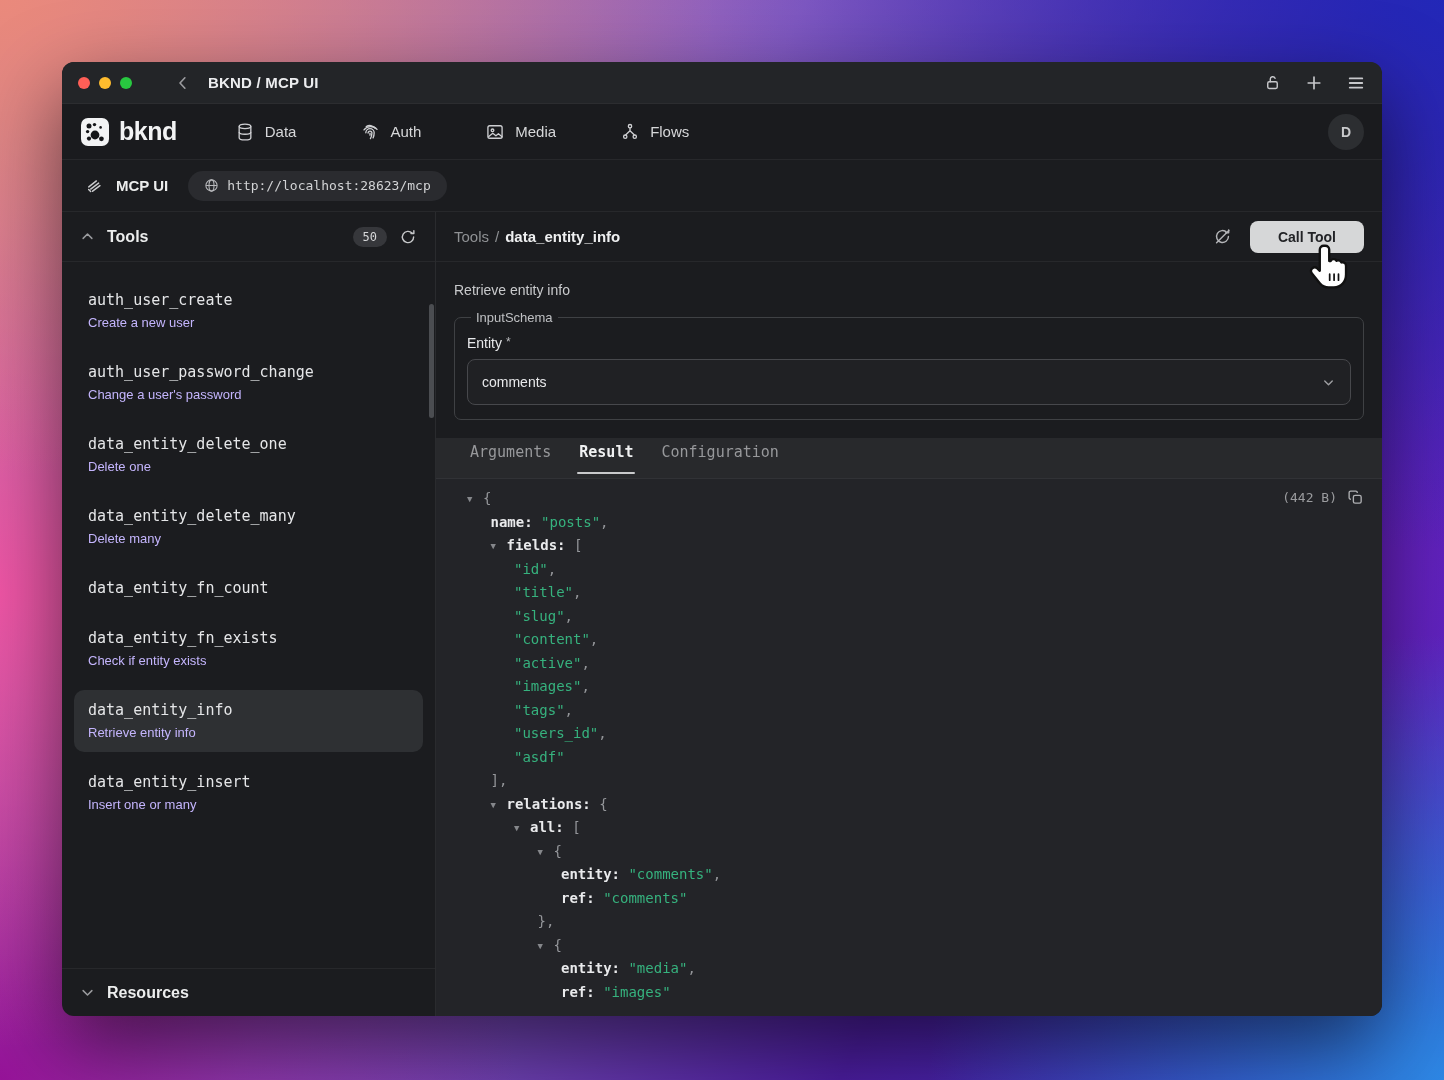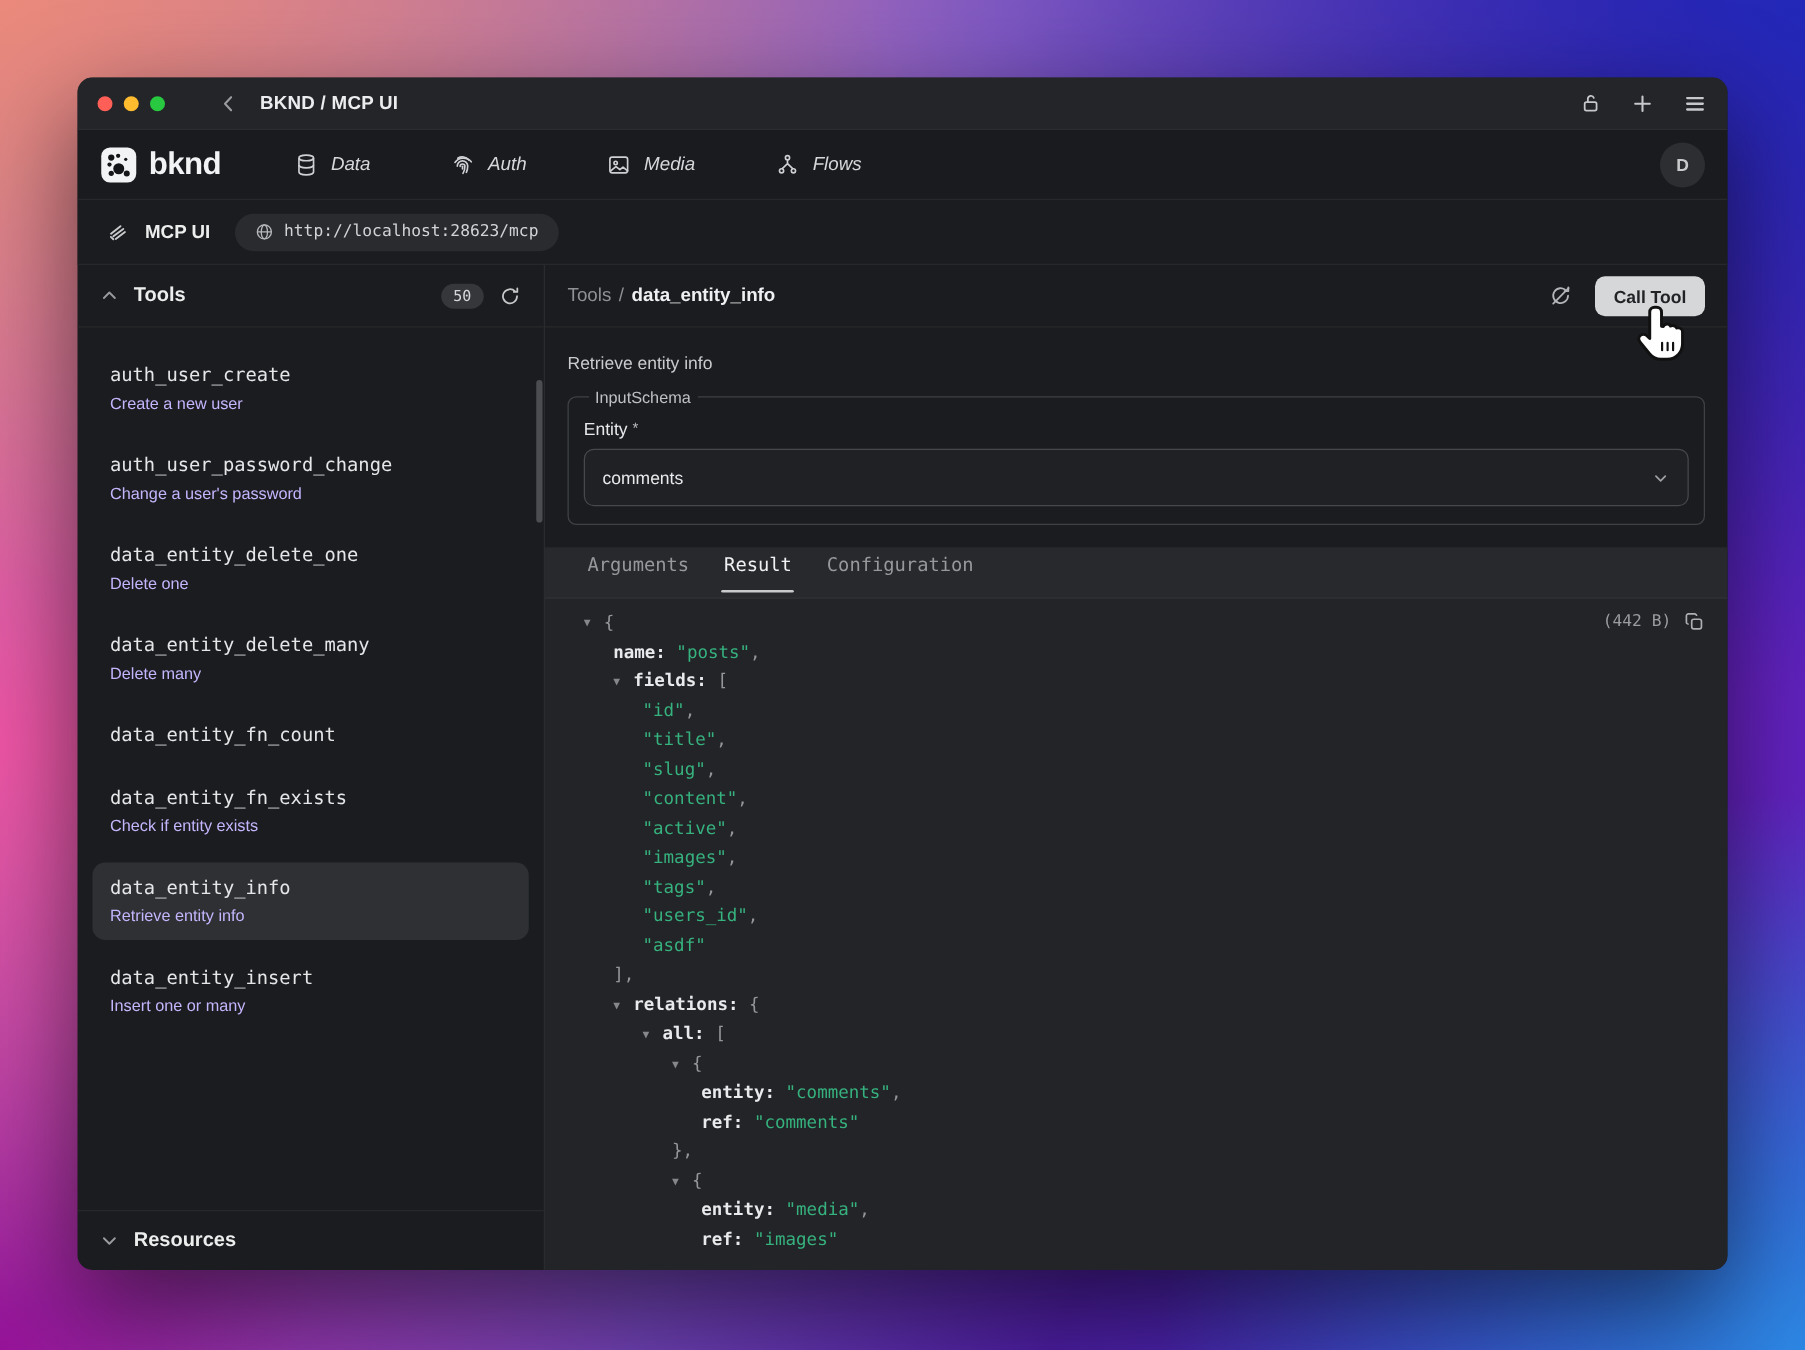--- a/index.html
+++ b/index.html
@@ -29,21 +29,21 @@
   .tl{ width:12px; height:12px; border-radius:50%; }
   .tb-back{ margin-left:42px; color:#9a9b9e; display:flex; align-items:center;}
   .tb-title{ margin-left:16px; font-weight:700; font-size:15px; color:#ecedef; letter-spacing:.2px;}
   .tb-right{ margin-left:auto; display:flex; align-items:center; gap:22px; color:#c7c8cb;}
   .icon-btn{ display:flex; align-items:center; justify-content:center; }
 
   
   .appnav{ height:56px; background:#1a1b1e; display:flex; align-items:center; padding:0 18px; border-bottom:1px solid #27282b;}
   .brand{ display:flex; align-items:center; gap:9px; }
   .brand-name{ font-weight:800; font-size:25px; color:#f2f3f4; letter-spacing:-0.5px;}
-  .navitems{ display:flex; align-items:center; margin-left:58px; gap:64px;font-style:italic;}
+  .navitems{ display:flex; align-items:center; margin-left:58px; gap:64px;}
   .navitem{ display:flex; align-items:center; gap:10px; color:#d6d7d9; font-size:15px;}
   .avatar{ margin-left:auto; width:36px; height:36px; border-radius:50%; background:#2c2e31; color:#c9cacc;
     display:flex; align-items:center; justify-content:center; font-size:14px; font-weight:700;}
 
   
   .mcpbar{ height:52px; display:flex; align-items:center; padding:0 22px; border-bottom:1px solid #27282b; background:#1b1c1f;}
   .mcp-title{ font-weight:700; font-size:15px; color:#eceded; margin-left:12px;}
   .url-pill{ margin-left:20px; background:#2a2b2f; border-radius:999px; height:30px; display:flex; align-items:center; gap:8px; padding:0 16px; color:#d2d3d5; font-size:13px;}
 
   
@@ -61,35 +61,35 @@
   .sb-footer .label{ font-weight:700; font-size:16px; color:#eceded;}
   .sb-scrollthumb{ position:absolute; right:1px; top:92px; width:5px; height:114px; background:#4b4d51; border-radius:3px;}
 
   .main{ flex:1; display:flex; flex-direction:column; min-width:0;}
   .main-header{ height:50px; display:flex; align-items:center; padding:0 18px; border-bottom:1px solid #27282b;}
   .crumb-section{ color:#8f9194; font-size:15px;}
   .crumb-sep{ color:#8f9194; font-size:15px; margin:0 6px;}
   .crumb-current{ color:#eff0f1; font-size:15px; font-weight:700;}
   .mh-right{ margin-left:auto; display:flex; align-items:center; gap:18px;}
   .call-btn{ background:#d6d7d8; color:#222326; border:none; border-radius:8px; font-size:14px; font-weight:600;
-    padding:8px 15px; font-family:"Liberation Sans",sans-serif;}
+    padding:8px 28px; font-family:"Liberation Sans",sans-serif;}
   .tool-desc-line{ padding:20px 18px 0; font-size:14px; color:#c9cacc;}
 
   fieldset.schema{ margin:12px 18px 0; border:1px solid #3f4144; border-radius:7px; padding:6px 12px 14px;}
   fieldset.schema legend{ font-size:13px; color:#bfc0c3; padding:0 5px; margin-left:4px;}
   .field-label{ font-size:14px; color:#e8e9eb; margin:4px 0 8px; }
   .req{ color:#b9babd; font-size:12px; vertical-align:top;}
   .select{ height:46px; background:#202124; border:1px solid #47484c; border-radius:8px; display:flex; align-items:center;
     padding:0 14px; font-size:14px; color:#e8e9eb;}
   .select .chev{ margin-left:auto; color:#9fa0a3;}
 
   .result-panel{ margin-top:18px; flex:1; display:flex; flex-direction:column; min-height:0; background:#232428;}
   .tabs{ height:41px; background:#28292c; border-bottom:1px solid #313236; display:flex; align-items:center; gap:24px; padding:0 0 0 32px;}
   .tab{ font-family:"DejaVu Sans Mono",monospace; font-size:15px; color:#97989b; padding:0 2px 12px; position:relative;}
-  .tab.active{ color:#f0f1f2; font-weight:400;}
+  .tab.active{ color:#f0f1f2; font-weight:700;}
   .tab.active::after{ content:""; position:absolute; left:0; right:0; bottom:-1px; height:2px; background:#c9cacc; border-radius:2px;}
   .json-view{ flex:1; overflow:hidden; position:relative; padding-top:8px; font-family:"DejaVu Sans Mono",monospace; font-size:14px;}
   .jline{ height:23.5px; line-height:23.5px; white-space:pre;}
   .jarrow{ display:inline-block; width:16px; font-size:9px; color:#85878b; vertical-align:1px;}
   .jk{ color:#e9eaec; font-weight:700;}
   .js{ color:#36b27e;}
   .jp{ color:#94969a;}
   .json-meta{ position:absolute; top:10px; right:18px; display:flex; align-items:center; gap:10px; color:#9b9c9f; font-size:13px;}
 
   svg.ic{ display:block; }

